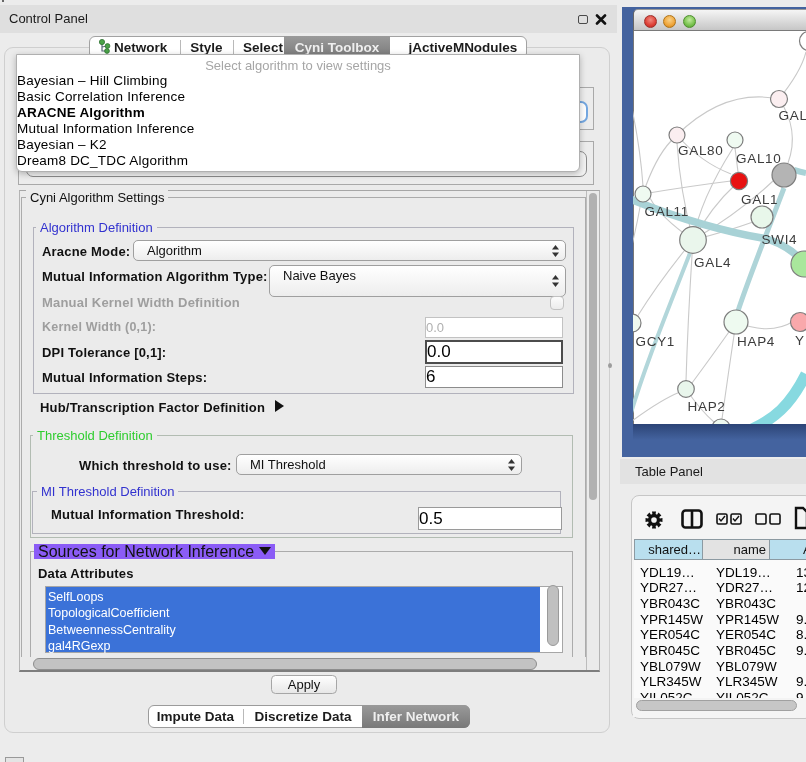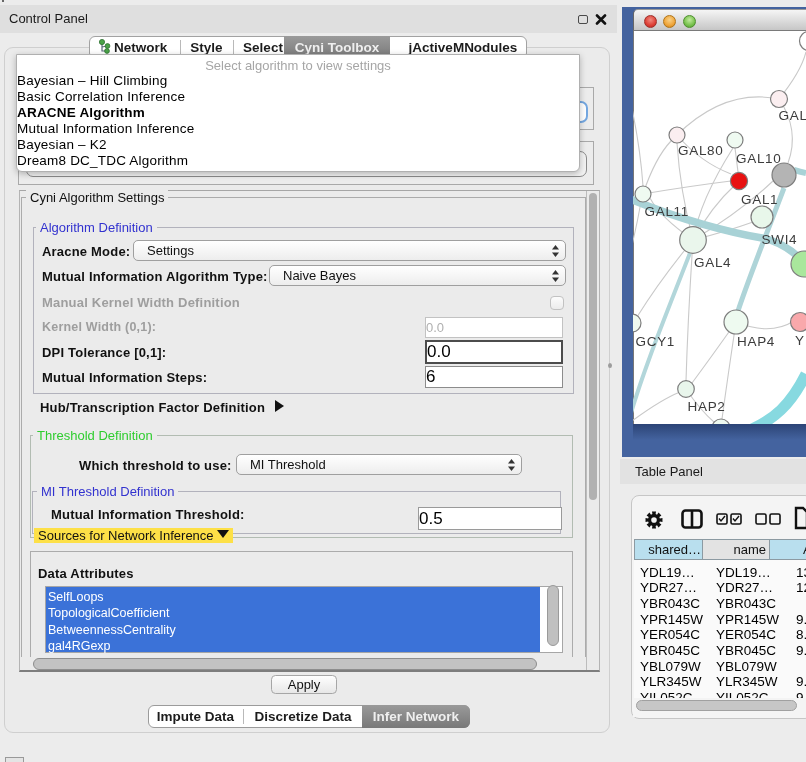--- a/index.html
+++ b/index.html
@@ -55,28 +55,28 @@
 <div class="a" style="left:33px;top:658px;width:504px;height:12px;background:#c3c3c3;border:1px solid #8e8e8e;border-radius:6.5px;box-sizing:border-box;"></div>
 
 <div class="a" style="left:21px;top:197px;width:565px;height:460px;border:1px solid #ababab;border-bottom:none;box-sizing:border-box;"></div>
 <div class="a gtitle" style="left:26px;top:190px;background:#ebebeb;font-size:13px;color:#111;">Cyni Algorithm Settings</div>
 
 <div class="group" style="left:33px;top:227px;width:541px;height:167px;border-color:#b2b2bc;">
 <div class="gtitle" style="left:2px;color:#3232cf;">Algorithm Definition</div>
 </div>
 <div class="lbl" style="left:42px;top:244px;">Aracne Mode:</div>
 <div class="combo" style="left:133px;top:240px;width:433px;height:21px;">
-    <span class="tx">Settings</span>
+    <span class="tx">Algorithm</span>
     <svg class="ar" width="9" height="12" viewBox="0 0 9 12">
       <path d="M4.5 0 L8 4.5 L1 4.5 Z" fill="#333"></path>
       <path d="M4.5 12 L8 7.5 L1 7.5 Z" fill="#333"></path>
     </svg>
   </div>
 <div class="lbl" style="left:42px;top:269px;">Mutual Information Algorithm Type:</div>
-<div class="combo" style="left:269px;top:265px;width:297px;height:21px;">
+<div class="combo" style="left:269px;top:265px;width:297px;height:32px;">
     <span class="tx">Naive Bayes</span>
     <svg class="ar" width="9" height="12" viewBox="0 0 9 12">
       <path d="M4.5 0 L8 4.5 L1 4.5 Z" fill="#333"></path>
       <path d="M4.5 12 L8 7.5 L1 7.5 Z" fill="#333"></path>
     </svg>
   </div>
 <div class="lbl" style="left:42px;top:295px;color:#9e9e9e;">Manual Kernel Width Definition</div>
 <div class="a" style="left:550px;top:296px;width:14px;height:14px;border:1px solid #c2c2c2;border-radius:4px;background:linear-gradient(#fcfcfc,#ececec);box-sizing:border-box;"></div>
 <div class="lbl" style="left:42px;top:320px;color:#9e9e9e;font-size:12.5px;">Kernel Width (0,1):</div>
 <div class="field" style="left:425px;top:317px;width:138px;height:21px;border:1px solid #c2c2c2;font-size:13px;color:#b0b0b0;line-height:19px;padding-right:6px;">0.0</div>
@@ -99,21 +99,21 @@
       <path d="M4.5 12 L8 7.5 L1 7.5 Z" fill="#333"></path>
     </svg>
   </div>
 <div class="group" style="left:32px;top:491px;width:529px;height:43px;border-color:#b2b2bc;">
 <div class="gtitle" style="left:4px;color:#3232cf;">MI Threshold Definition</div>
 </div>
 <div class="lbl" style="left:51px;top:507px;">Mutual Information Threshold:</div>
 <div class="field" style="left:418px;top:507px;width:144px;height:23px;border:1px solid #9a9a9a;font-size:17px;color:#000;line-height:21px;padding-right:4px;">0.5</div>
 
 <div class="a" style="left:30px;top:551px;width:543px;height:106px;border:1px solid #ababab;border-bottom:none;box-sizing:border-box;"></div>
-<div class="a gtitle" style="left:34px;top:528px;background:#fde047;font-size:13px;color:#111;">Sources for Network Inference <span style="display:inline-block;width:0;height:0;border-top:8px solid #111;border-left:6.5px solid transparent;border-right:6.5px solid transparent;vertical-align:2px;"></span></div>
+<div class="a gtitle" style="left:34px;top:544px;background:#8b5cf6;font-size:16px;color:#111;">Sources for Network Inference <span style="display:inline-block;width:0;height:0;border-top:8px solid #111;border-left:6.5px solid transparent;border-right:6.5px solid transparent;vertical-align:2px;"></span></div>
 <div class="lbl" style="left:38px;top:566px;">Data Attributes</div>
 <div class="a" style="left:45px;top:586px;width:518px;height:67px;background:#fff;border:1px solid #a6a6a6;box-sizing:border-box;"></div>
 <div class="a" style="left:46px;top:587px;width:494px;height:65px;background:#3b72d8;"></div>
 <div class="a" style="left:48px;top:588.6px;font-size:12.5px;color:#fff;line-height:16.6px;white-space:pre;">SelfLoops
 TopologicalCoefficient
 BetweennessCentrality
 gal4RGexp</div>
 <div class="a" style="left:547px;top:585px;width:12px;height:61px;background:#c0c0c0;border:1px solid #9a9a9a;border-radius:6px;box-sizing:border-box;"></div>
 
 <div class="a" style="left:271px;top:675px;width:66px;height:19px;background:linear-gradient(#fefefe,#e7e7e7);border:1px solid #a6a6a6;border-radius:4.5px;box-sizing:border-box;text-align:center;line-height:17px;font-size:13px;color:#111;">Apply</div>

